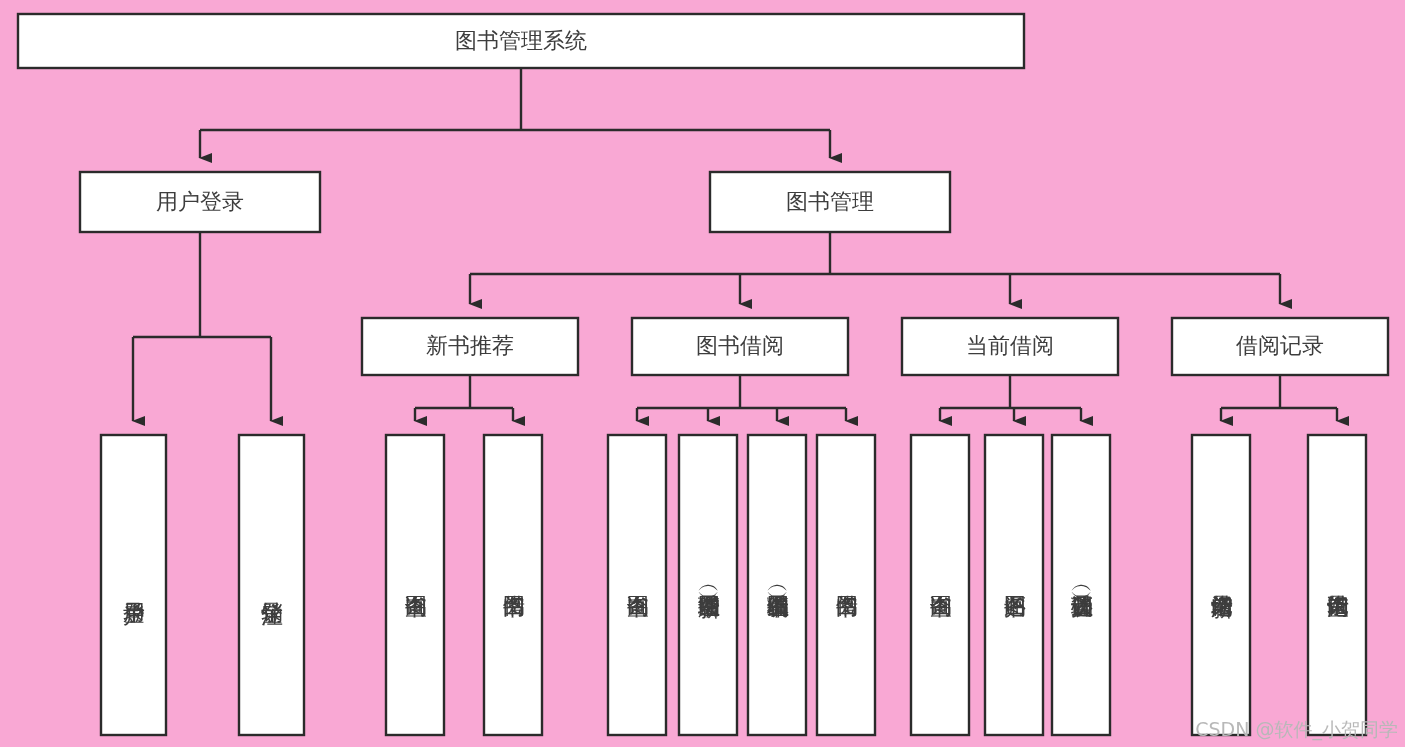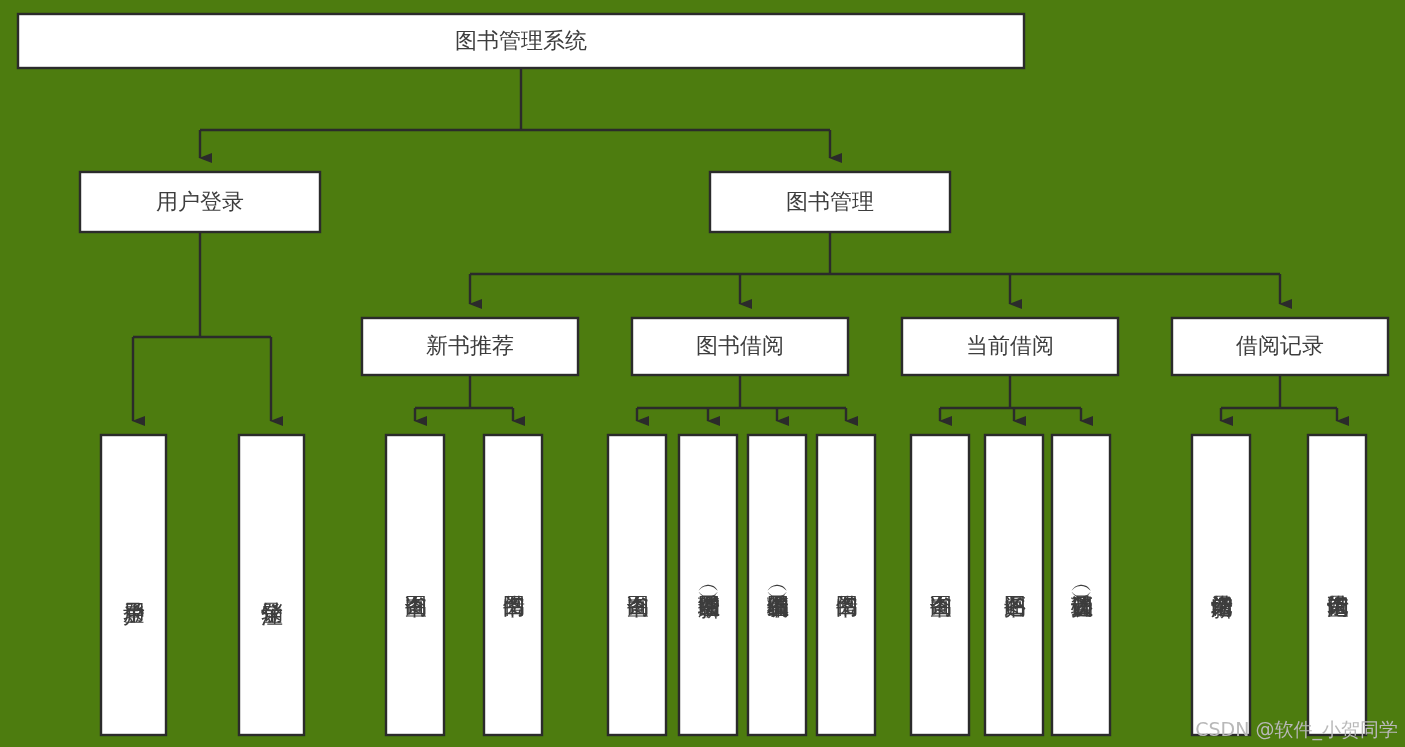--- a/index.html
+++ b/index.html
@@ -8,21 +8,21 @@
     padding: 0;
     background: #ffffff;
   }
   body {
     font-family: "DejaVu Sans", "Liberation Sans", sans-serif;
   }
   #diagram-root {
     position: relative;
     width: 1405px;
     height: 747px;
-    background: #4d7c0f;
+    background: #f9a8d4;
     overflow: hidden;
   }
   svg#tree-svg {
     position: absolute;
     left: 0;
     top: 0;
     width: 1405px;
     height: 747px;
     display: block;
   }

